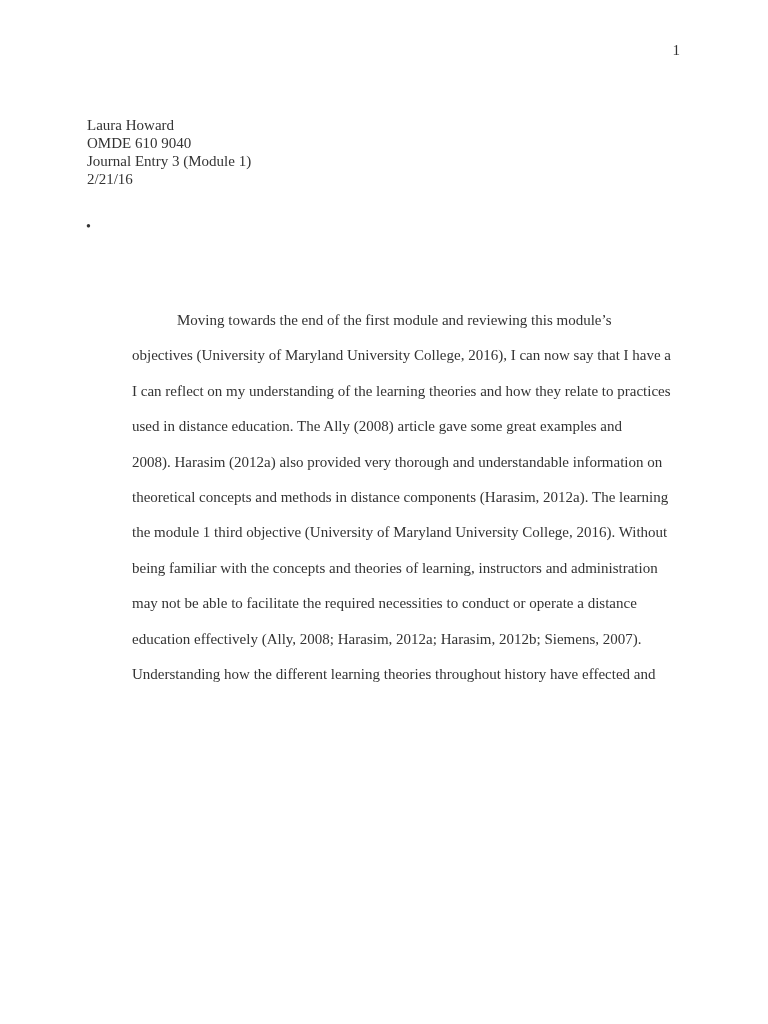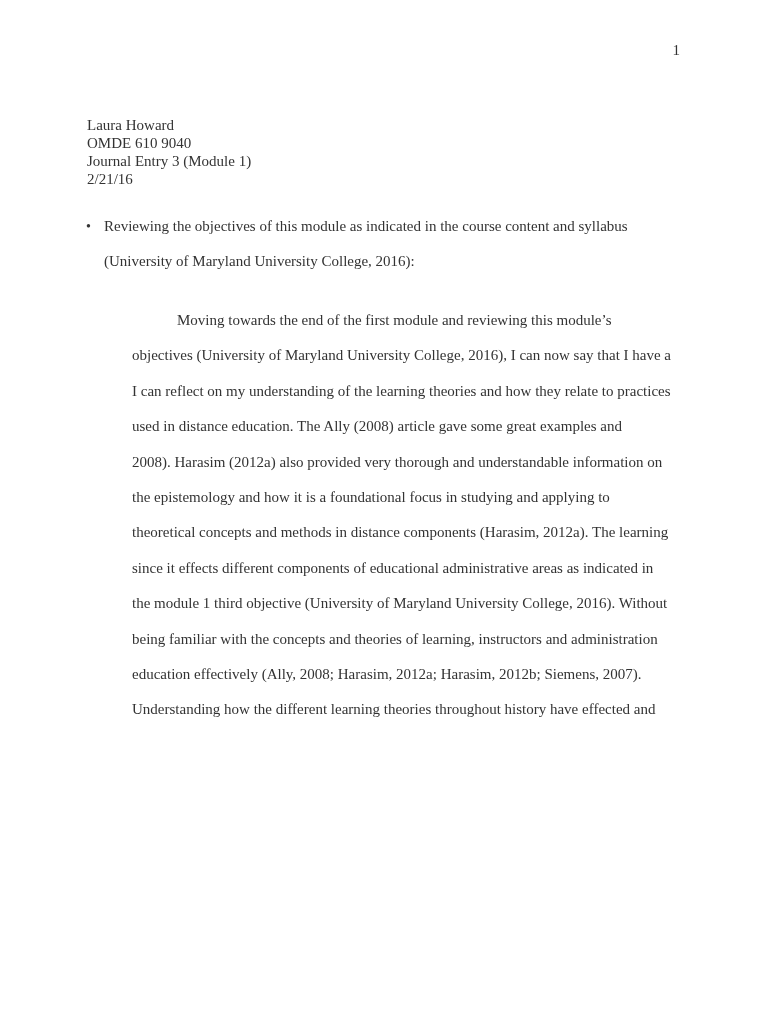--- a/index.html
+++ b/index.html
@@ -66,32 +66,27 @@
 
   <div class="doc-header">
       <div class="line">Laura Howard</div>
       <div class="line">OMDE 610 9040</div>
       <div class="line">Journal Entry 3 (Module 1)</div>
       <div class="line">2/21/16</div>
     </div>
 
   <div class="bullet-marker">•</div>
 
-  <div class="bullet-item">
-      <div class="line">Reviewing the objectives of this module as indicated in the course content and syllabus</div>
-      <div class="line">(University of Maryland University College, 2016):</div>
-    </div>
 
   <div class="body-paragraph">
       <div class="line">Moving towards the end of the first module and reviewing this module’s</div>
       <div class="line">objectives (University of Maryland University College, 2016), I can now say that I have a</div>
       <div class="line">I can reflect on my understanding of the learning theories and how they relate to practices</div>
       <div class="line">used in distance education. The Ally (2008) article gave some great examples and</div>
       <div class="line">2008). Harasim (2012a) also provided very thorough and understandable information on</div>
-      <div class="line">the epistemology and how it is a foundational focus in studying and applying to</div>
       <div class="line">theoretical concepts and methods in distance components (Harasim, 2012a). The learning</div>
-      <div class="line">since it effects different components of educational administrative areas as indicated in</div>
       <div class="line">the module 1 third objective (University of Maryland University College, 2016). Without</div>
       <div class="line">being familiar with the concepts and theories of learning, instructors and administration</div>
+      <div class="line">may not be able to facilitate the required necessities to conduct or operate a distance</div>
       <div class="line">education effectively (Ally, 2008; Harasim, 2012a; Harasim, 2012b; Siemens, 2007).</div>
       <div class="line">Understanding how the different learning theories throughout history have effected and</div>
     </div>
 </div>
 
 </body></html>

